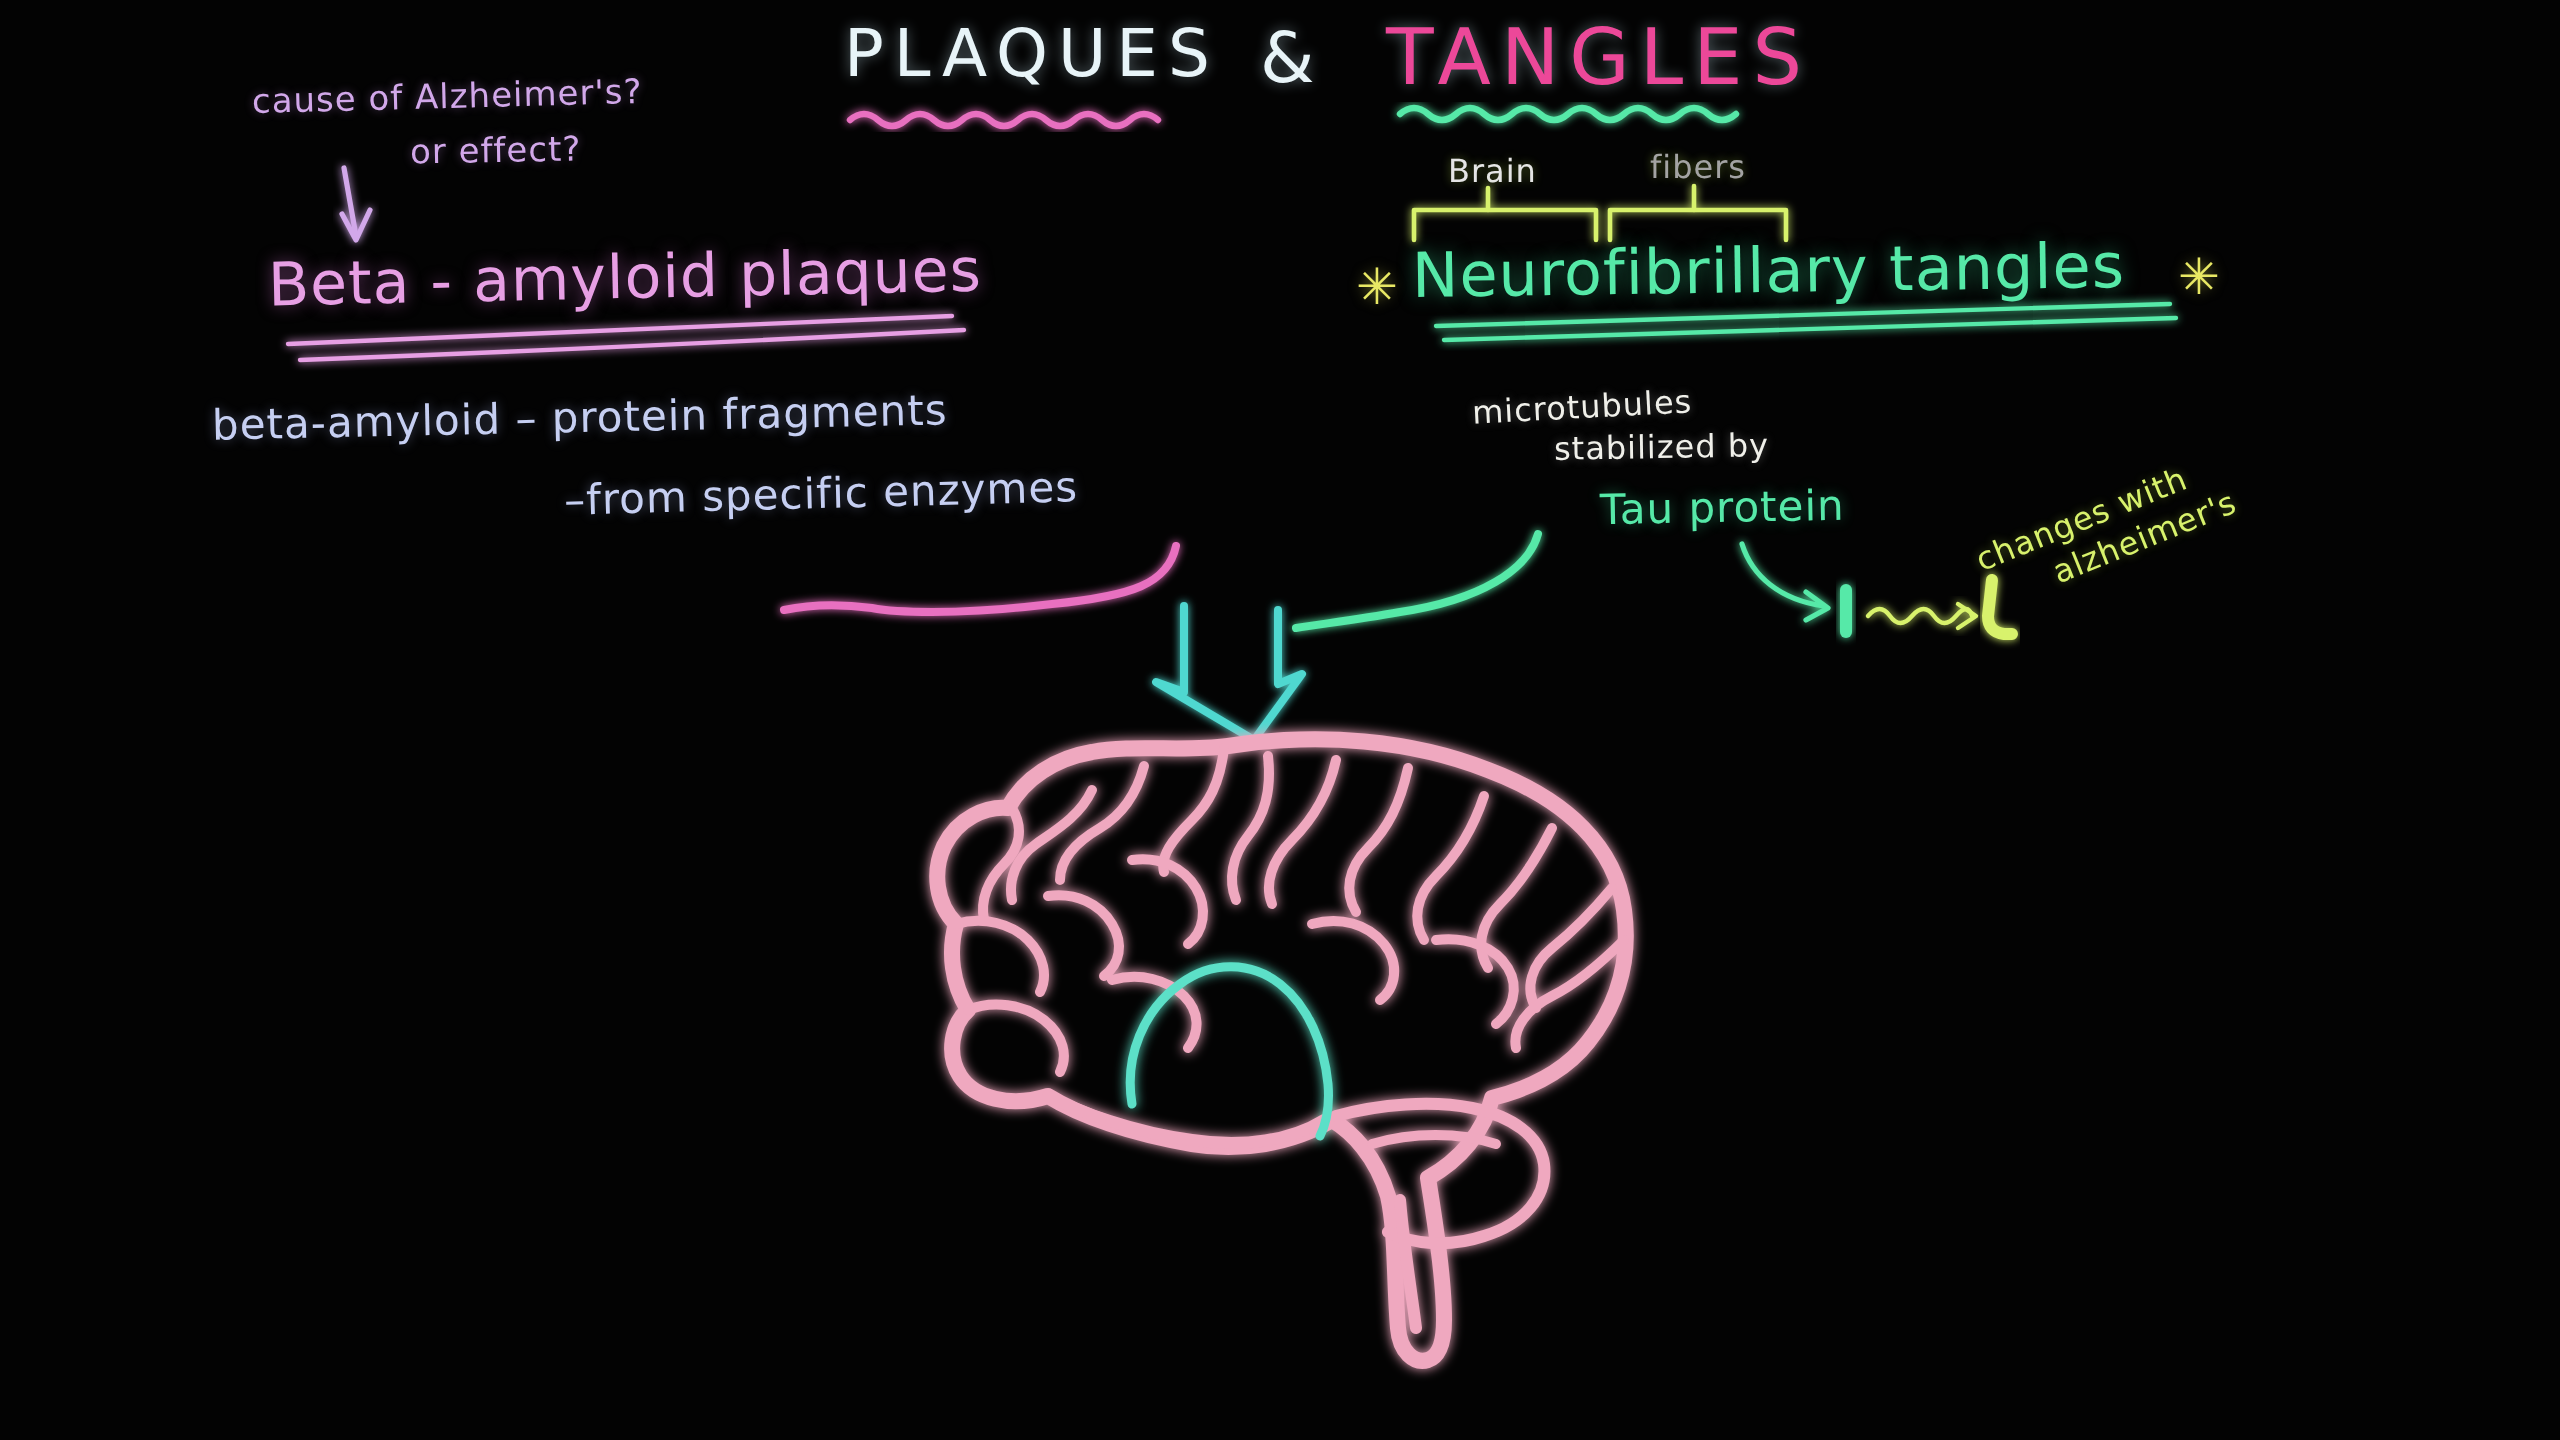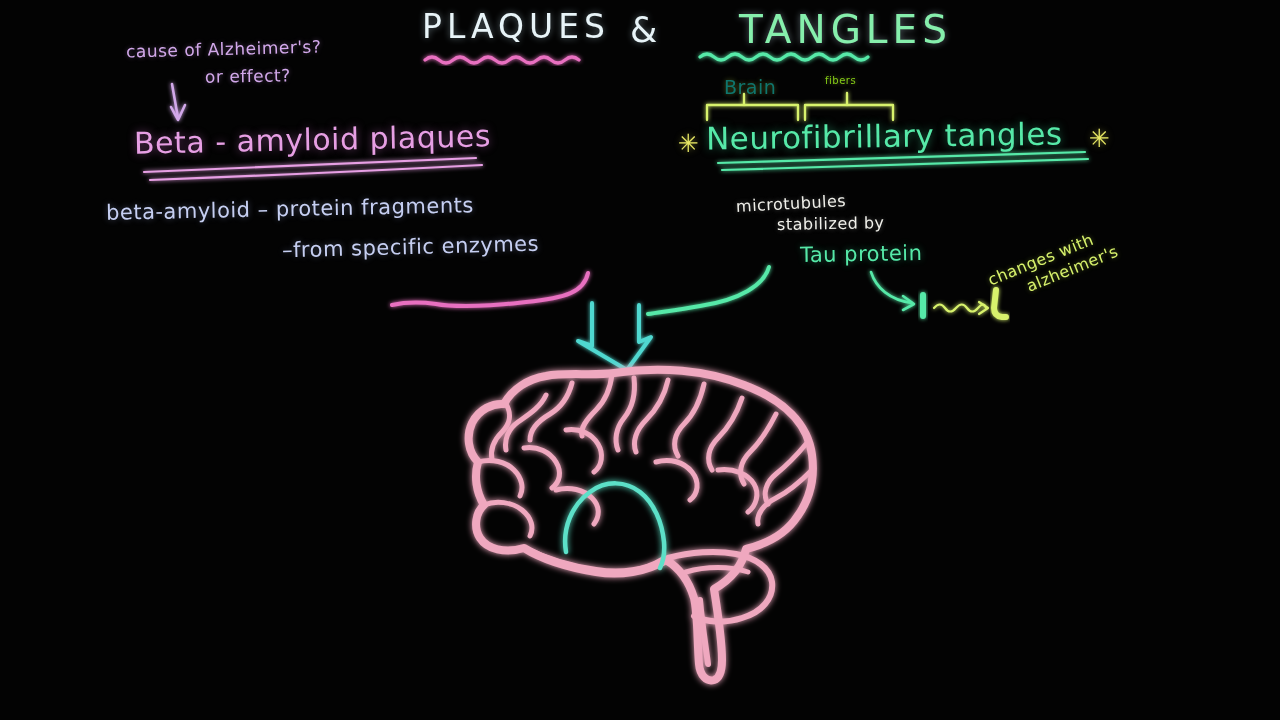--- a/index.html
+++ b/index.html
@@ -36,24 +36,23 @@
   }
   #title-amp {
     left: 630px; top: 12px;
     font-size: 35px;
     color: #e8f4f8;
     text-shadow: 0 0 7px rgba(200,230,245,0.45);
   }
   #title-tangles {
     left: 693px; top: 10px;
     font-size: 39px;
-    color: #86efac;
+    color: #ec4899;
     letter-spacing: 5px;
     text-shadow: 0 0 7px rgba(200,230,245,0.45);
-    margin-left: 46px;
   }
   
   #q-line1 {
     left: 126px; top: 41px;
     font-size: 17px;
     color: #d2a8ea;
     transform: rotate(-1.5deg);
     text-shadow: 0 0 5px rgba(200,150,230,0.4);
   }
   #q-line2 {
@@ -80,28 +79,28 @@
   #beta-desc2 {
     left: 282px; top: 236px;
     font-size: 21px;
     color: #c6cff2;
     transform: rotate(-1.5deg);
     text-shadow: 0 0 6px rgba(170,185,240,0.4);
   }
   
   #brain-bracket-label {
     left: 724px; top: 78px;
-    font-size: 19px;
-    color: #0f766e;
+    font-size: 16px;
+    color: #e5e5e5;
     text-shadow: 0 0 5px rgba(200,240,80,0.4);
   }
   #fibers-bracket-label {
     left: 825px; top: 76px;
-    font-size: 10px;
-    color: #84cc16;
+    font-size: 16px;
+    color: #a3a3a3;
     text-shadow: 0 0 5px rgba(200,240,80,0.4);
   }
   #nft-heading {
     left: 706px; top: 120px;
     font-size: 31px;
     color: #56e9a8;
     transform: rotate(-0.8deg);
     text-shadow: 0 0 9px rgba(60,230,160,0.5);
   }
   #nft-star-left {

